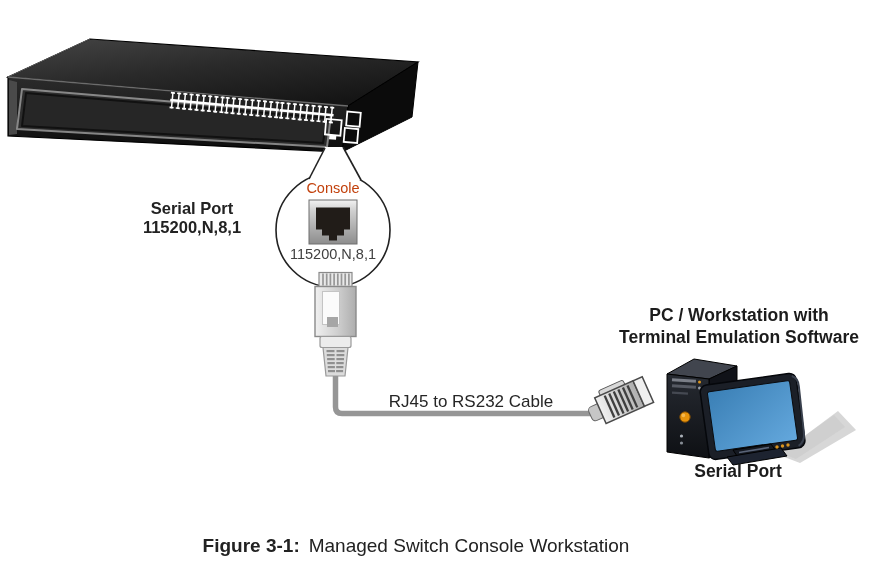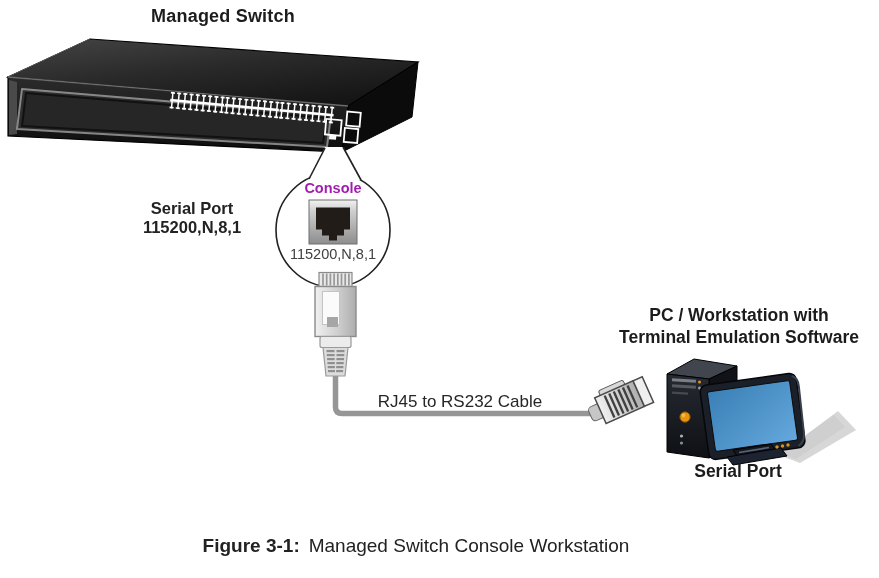--- a/index.html
+++ b/index.html
@@ -4,23 +4,23 @@
 <style>
   html,body{margin:0;padding:0;background:#fff;}
   #stage{
     position:relative;width:879px;height:578px;background:#ffffff;overflow:hidden;
     font-family:"Liberation Sans", sans-serif;color:#1f1f1f;
   }
   #art{position:absolute;left:0;top:0;}
   .lbl{position:absolute;text-align:center;line-height:1.18;}
   #diagram-title{left:113px;top:6px;width:220px;font-size:18px;font-weight:bold;color:#1c1c1c;letter-spacing:.2px;}
   #serial-port-label{left:112px;top:199px;width:160px;font-size:16.5px;font-weight:bold;color:#222;}
-  #console-port-label{left:283px;top:180px;width:100px;font-size:14.5px;color:#a21caf;font-weight:bold;}
+  #console-port-label{left:283px;top:180px;width:100px;font-size:14.5px;color:#c2410c;}
   #baud-settings-label{left:270px;top:246px;width:126px;font-size:14.5px;color:#414141;}
-  #cable-label{left:360px;top:392px;width:200px;font-size:17px;color:#262626;}
+  #cable-label{left:371px;top:392px;width:200px;font-size:17px;color:#262626;}
   #pc-label{left:594px;top:304px;width:290px;font-size:17.5px;font-weight:bold;color:#1c1c1c;line-height:22px;}
   #pc-serial-port-label{left:648px;top:461px;width:180px;font-size:17.5px;font-weight:bold;color:#1c1c1c;}
   #figure-caption{left:60px;top:535px;width:712px;font-size:19px;color:#222;}
   #figure-caption .cap-prefix{font-weight:bold;margin-right:9px;}
 </style>
 </head>
 <body>
 
 <div id="stage">
 
@@ -192,21 +192,20 @@
         <path d="M 733,450 L 771,444 L 779,455 L 741,462 Z" fill="#141820" stroke="#000" stroke-width="1"></path>
         <path d="M 727,457 L 781,448 L 787,456 L 733,465 Z" fill="#1d2330" stroke="#000" stroke-width="1"></path>
         <line x1="739" y1="452.5" x2="769" y2="447.5" stroke="#5a6478" stroke-width="1.6"></line>
         <circle cx="777" cy="447" r="1.7" fill="#d9941f"></circle>
         <circle cx="782.5" cy="446" r="1.7" fill="#d9941f"></circle>
         <circle cx="788" cy="445" r="1.7" fill="#d9941f"></circle>
       </g>
     </g>
   </svg>
 
-  <div class="lbl" id="diagram-title">Managed Switch</div>
 
   <div class="lbl" id="serial-port-label">
     <div>Serial Port</div>
     <div>115200,N,8,1</div>
   </div>
 
   <div class="lbl" id="console-port-label">Console</div>
 
   <div class="lbl" id="baud-settings-label">115200,N,8,1</div>
 

